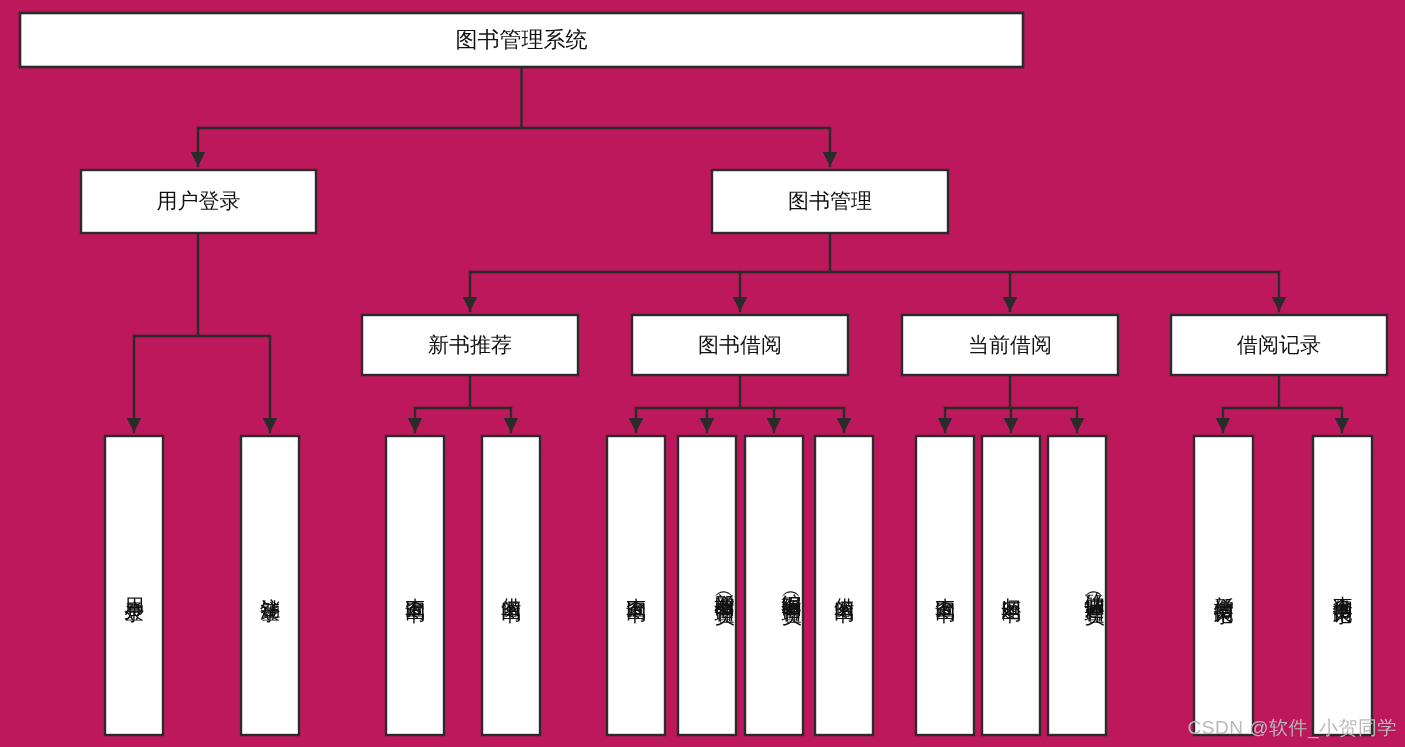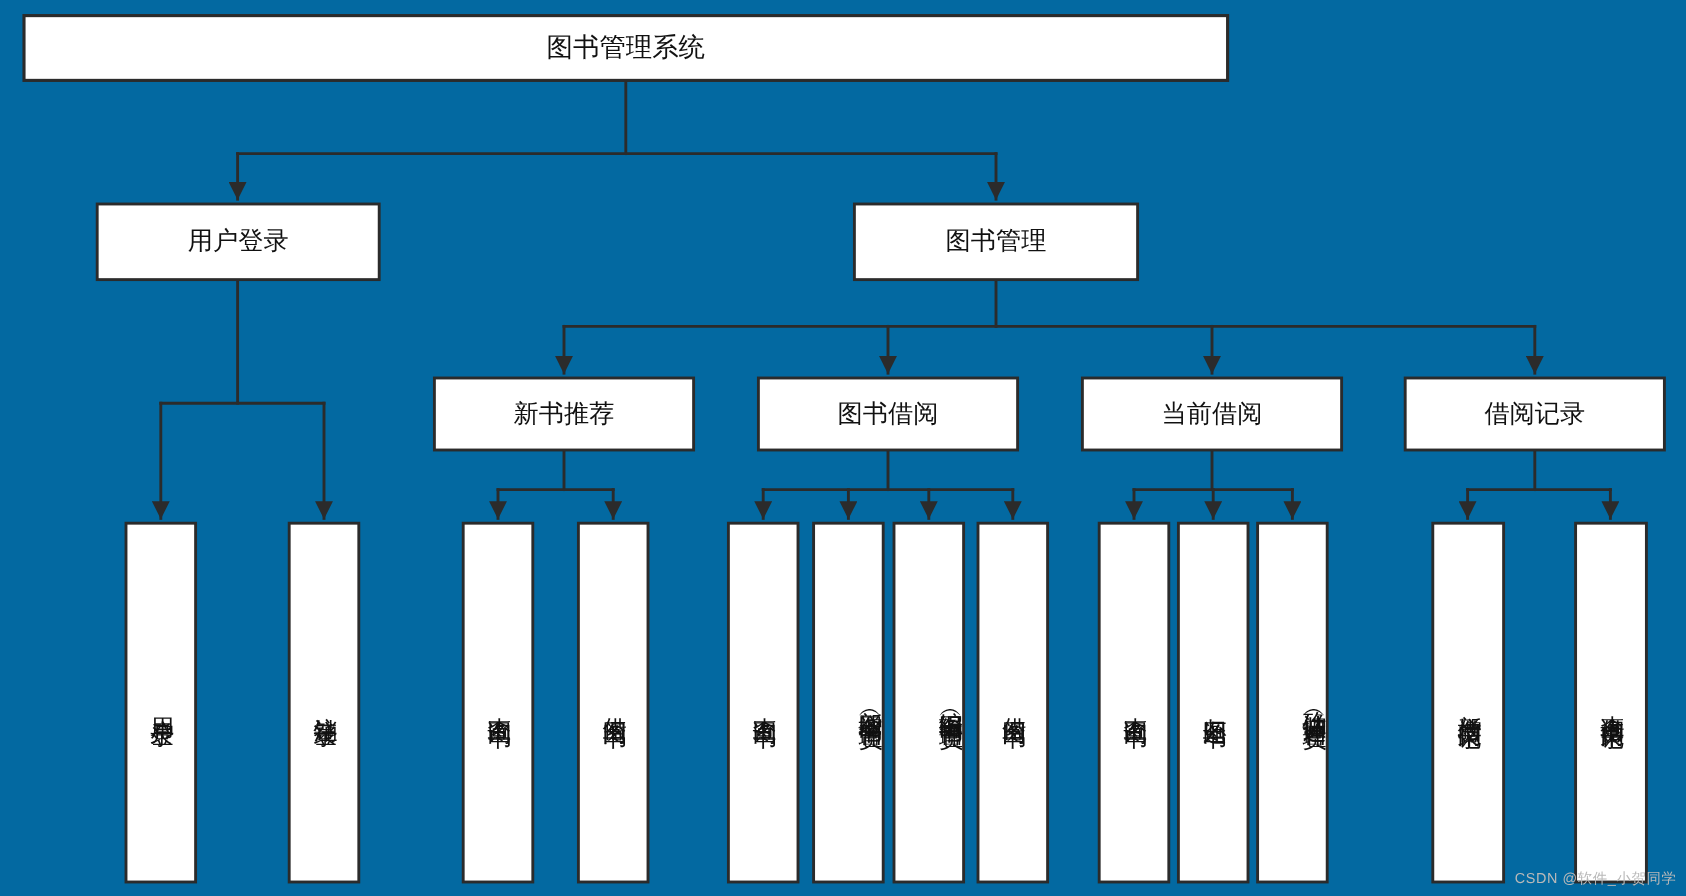--- a/index.html
+++ b/index.html
@@ -10,21 +10,21 @@
   body {
     width: 1405px;
     height: 747px;
     font-family: "Liberation Sans", "DejaVu Sans", sans-serif;
     overflow: hidden;
   }
   #diagram-root {
     position: relative;
     width: 1405px;
     height: 747px;
-    background: #0369a1;
+    background: #be185d;
   }
   svg.diagram-canvas {
     position: absolute;
     top: 0;
     left: 0;
     width: 1405px;
     height: 747px;
     display: block;
   }
   .node-rect {
@@ -75,21 +75,21 @@
     justify-content: center;
     text-align: center;
     white-space: nowrap;
     pointer-events: none;
   }
   .watermark {
     position: absolute;
     right: 8px;
     bottom: 6px;
     font-family: "Liberation Sans", "DejaVu Sans", sans-serif;
-    font-size: 12px;
+    font-size: 19px;
     color: #b9b9b9;
     letter-spacing: 0.5px;
     white-space: nowrap;
   }
 </style>
 </head>
 <body>
 
 <div id="diagram-root">
 

